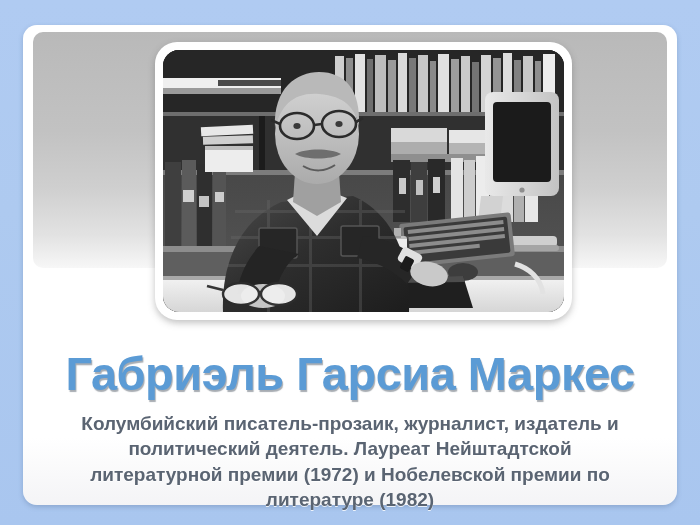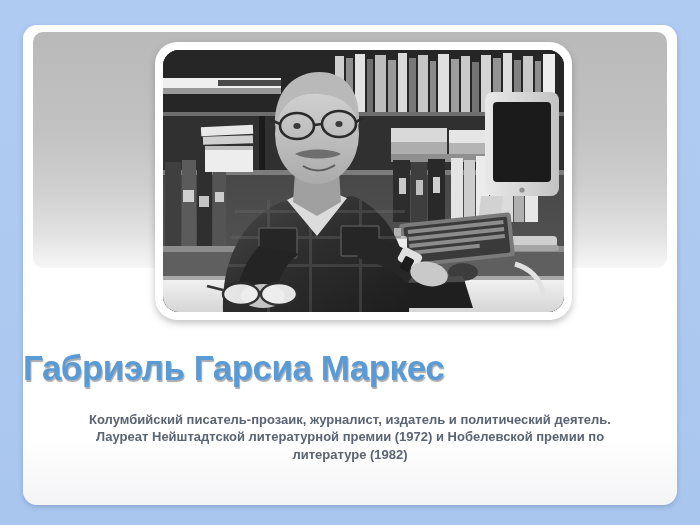--- a/index.html
+++ b/index.html
@@ -76,38 +76,38 @@
   }
 
   .photo svg { display: block; width: 100%; height: 100%; }
 
   
   .title {
     position: absolute;
     left: 0;
     top: 325px;
     width: 100%;
-    text-align: left;
-    font-size: 35px;
+    text-align: center;
+    font-size: 47px;
     font-weight: bold;
     line-height: 1;
     color: #5b9bd5;
     letter-spacing: -0.5px;
     text-shadow: 1px 2px 1px rgba(60, 70, 85, 0.45);
     white-space: nowrap;
   }
 
   
   .subtitle {
     position: absolute;
     left: 42px;
     top: 386px;
     width: 570px;
     text-align: center;
-    font-size: 13px;
+    font-size: 19px;
     font-weight: bold;
     line-height: 1.33;
     color: #5a6472;
     text-shadow: 0 1px 0 rgba(255,255,255,0.8);
   }
 </style>
 </head>
 <body>
 
 <div class="slide">

